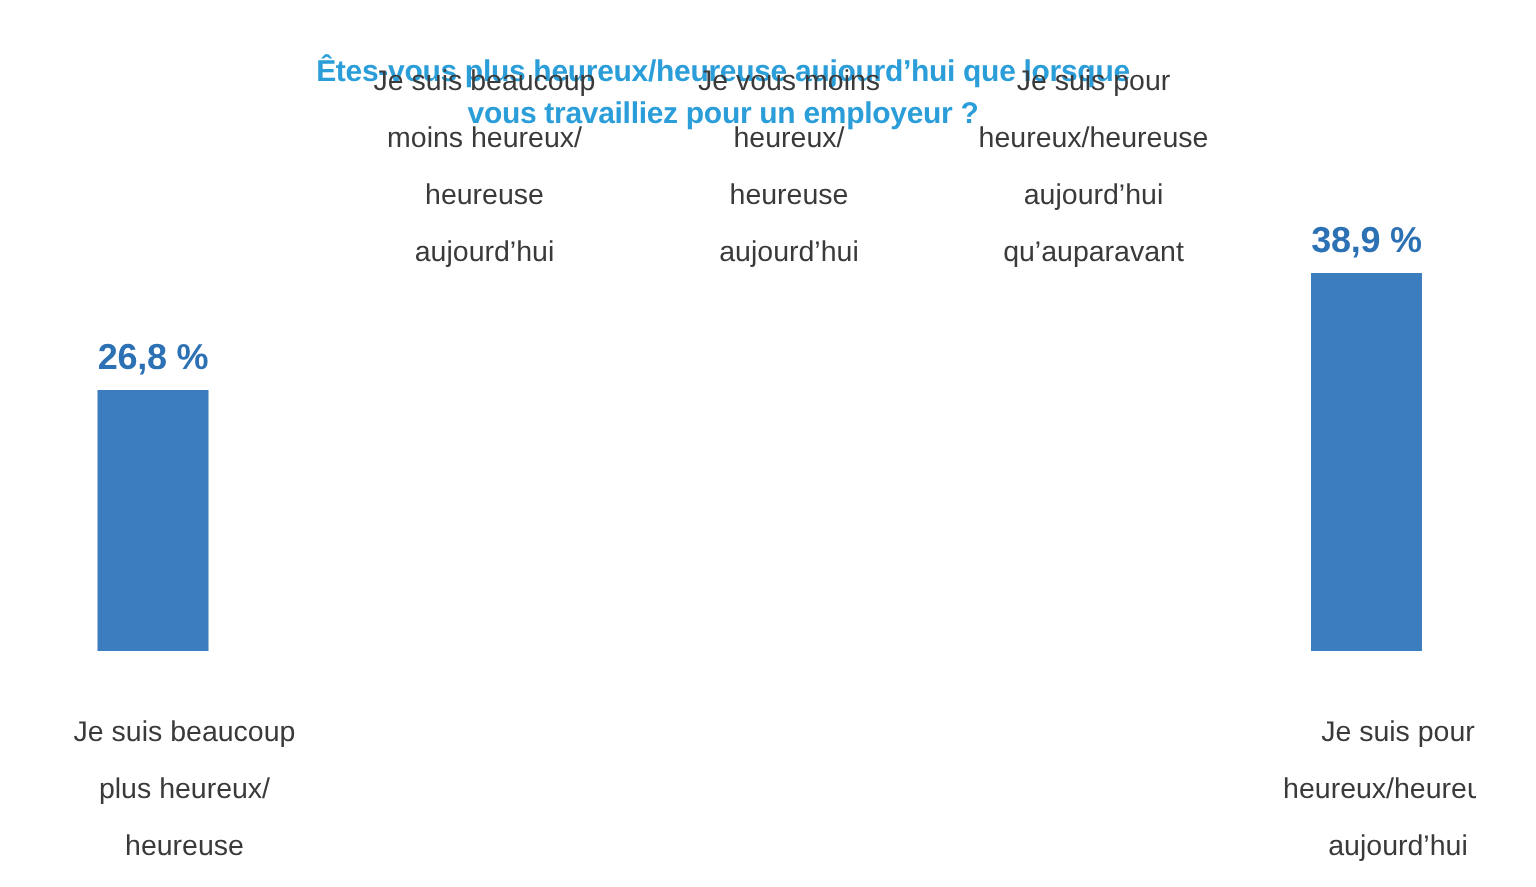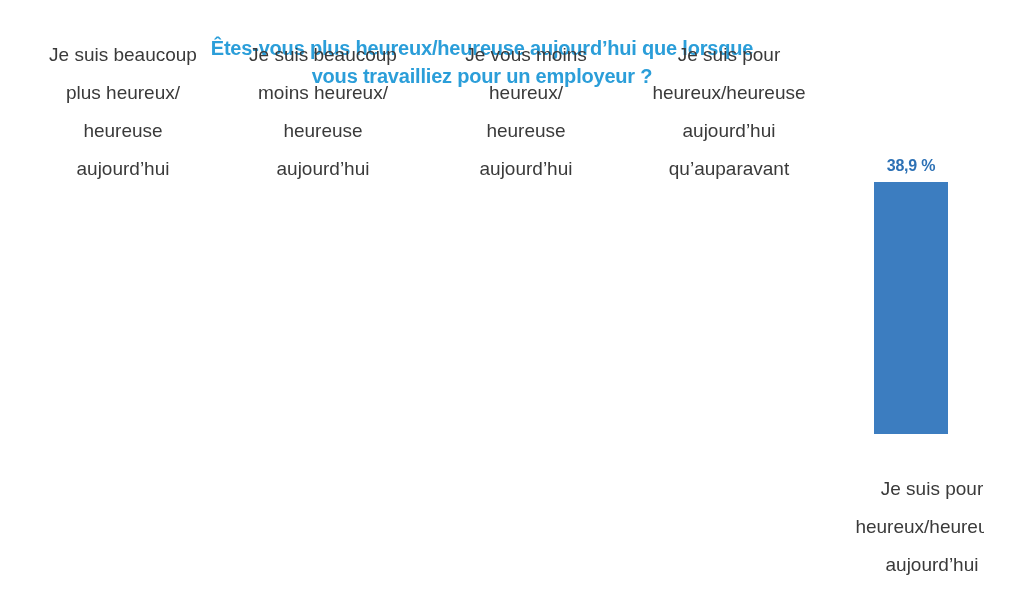--- a/index.html
+++ b/index.html
@@ -42,21 +42,21 @@
   .col:nth-of-type(4){left:606px;}
   .col:nth-of-type(5){left:809px;}
   .bar-area{
     height:434px;
     display:flex;
     flex-direction:column;
     justify-content:flex-end;
     align-items:center;
   }
   .value{
-    font-size:16px;
+    font-size:24px;
     font-weight:bold;
     color:var(--value-color);
     margin-bottom:7px;
     letter-spacing:-0.2px;
     white-space:nowrap;
   }
   .bar{
     width:74px;
     background:var(--bar-color);
   }
@@ -102,18 +102,22 @@
     <div class="bar-area">
       <div class="value">38,9 %</div>
       <div class="bar" style="height: 252px;"></div>
     </div>
     <div class="cat">Je suis pour
 heureux/heureuse
 aujourd’hui</div>
   </div>
 
   <div class="col">
+    <div class="bar-area">
+      <div class="value">26,8 %</div>
+      <div class="bar" style="height: 174px;"></div>
+    </div>
     <div class="cat">Je suis beaucoup
 plus heureux/
 heureuse
 aujourd’hui</div>
   </div>
 </div>
 
 </body></html>

